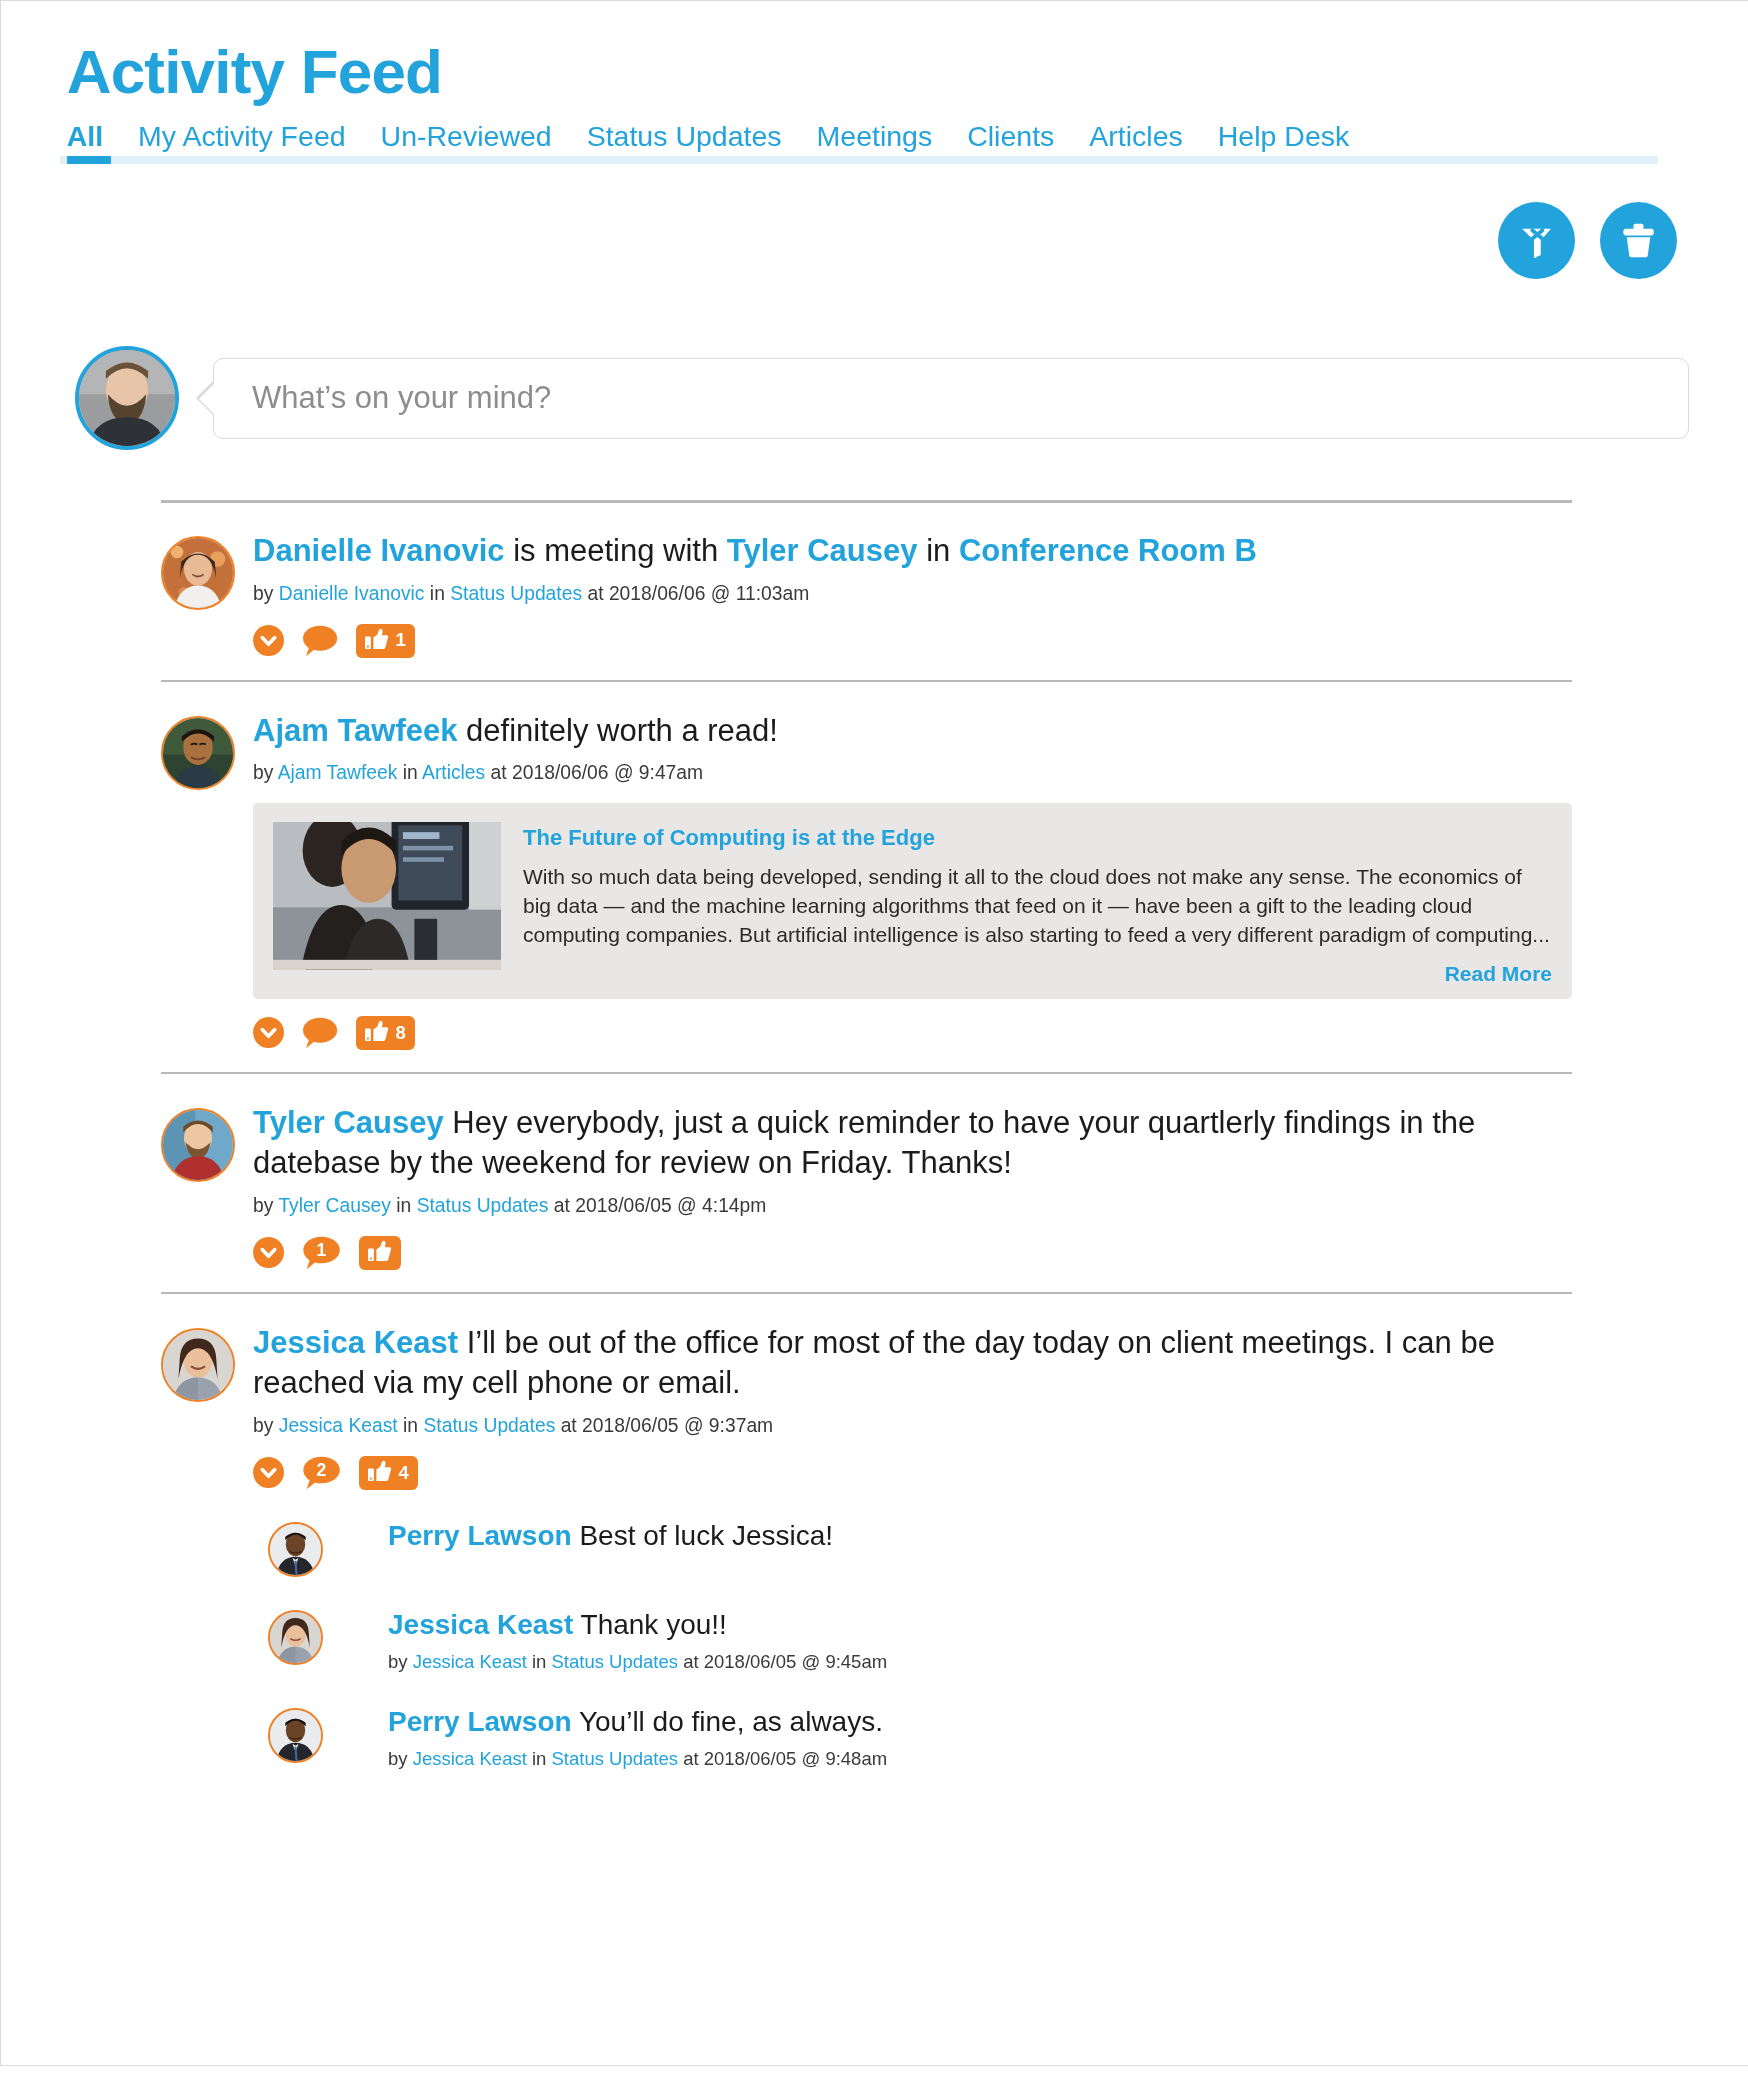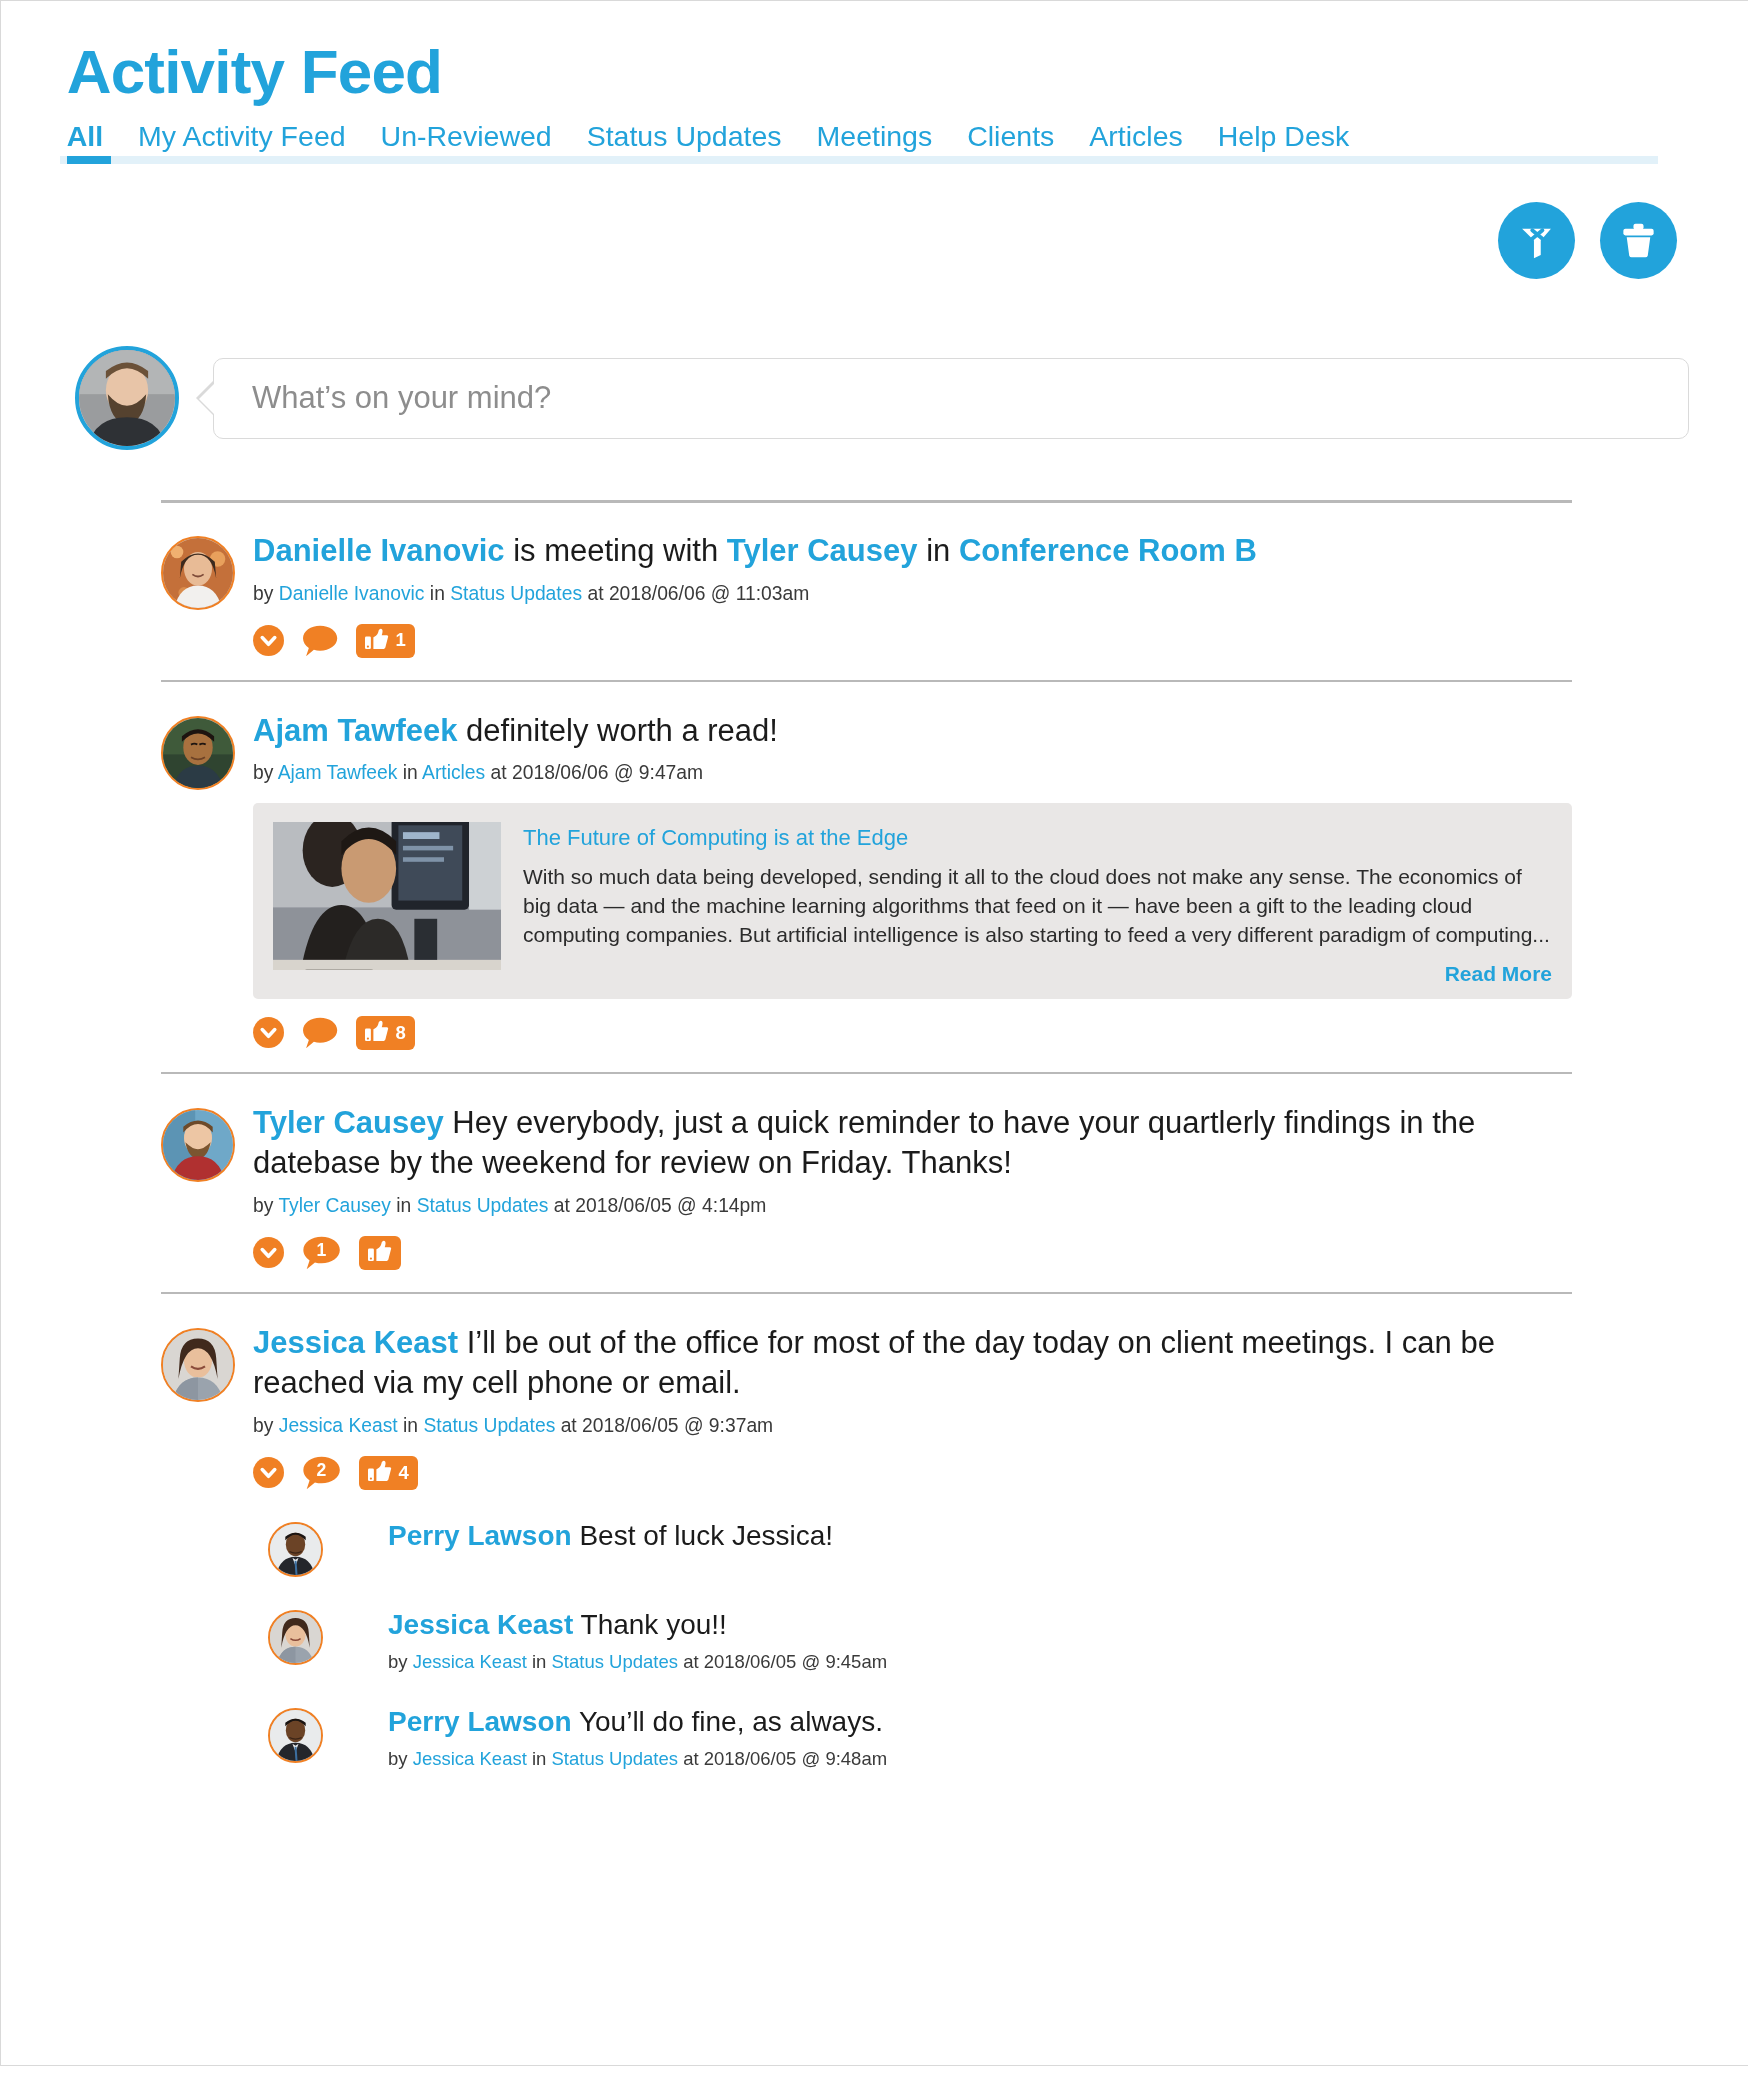--- a/index.html
+++ b/index.html
@@ -209,21 +209,21 @@
     width: 228px; height: 148px;
     flex: none;
     overflow: hidden;
     background: #6d7078;
   }
   .article-thumb svg { display: block; width: 100%; height: 100%; }
   .article-main { flex: 1; min-width: 0; }
   .article-title {
     color: #22a3db;
     font-size: 22px;
-    font-weight: normal;
+    font-weight: bold;
     margin: 3.4px 0 11.7px 0;
   }
   .article-excerpt {
     font-size: 21px;
     color: #2b2b2b;
     line-height: 1.38;
     margin: 0;
   }
   .read-more {
     text-align: right;

